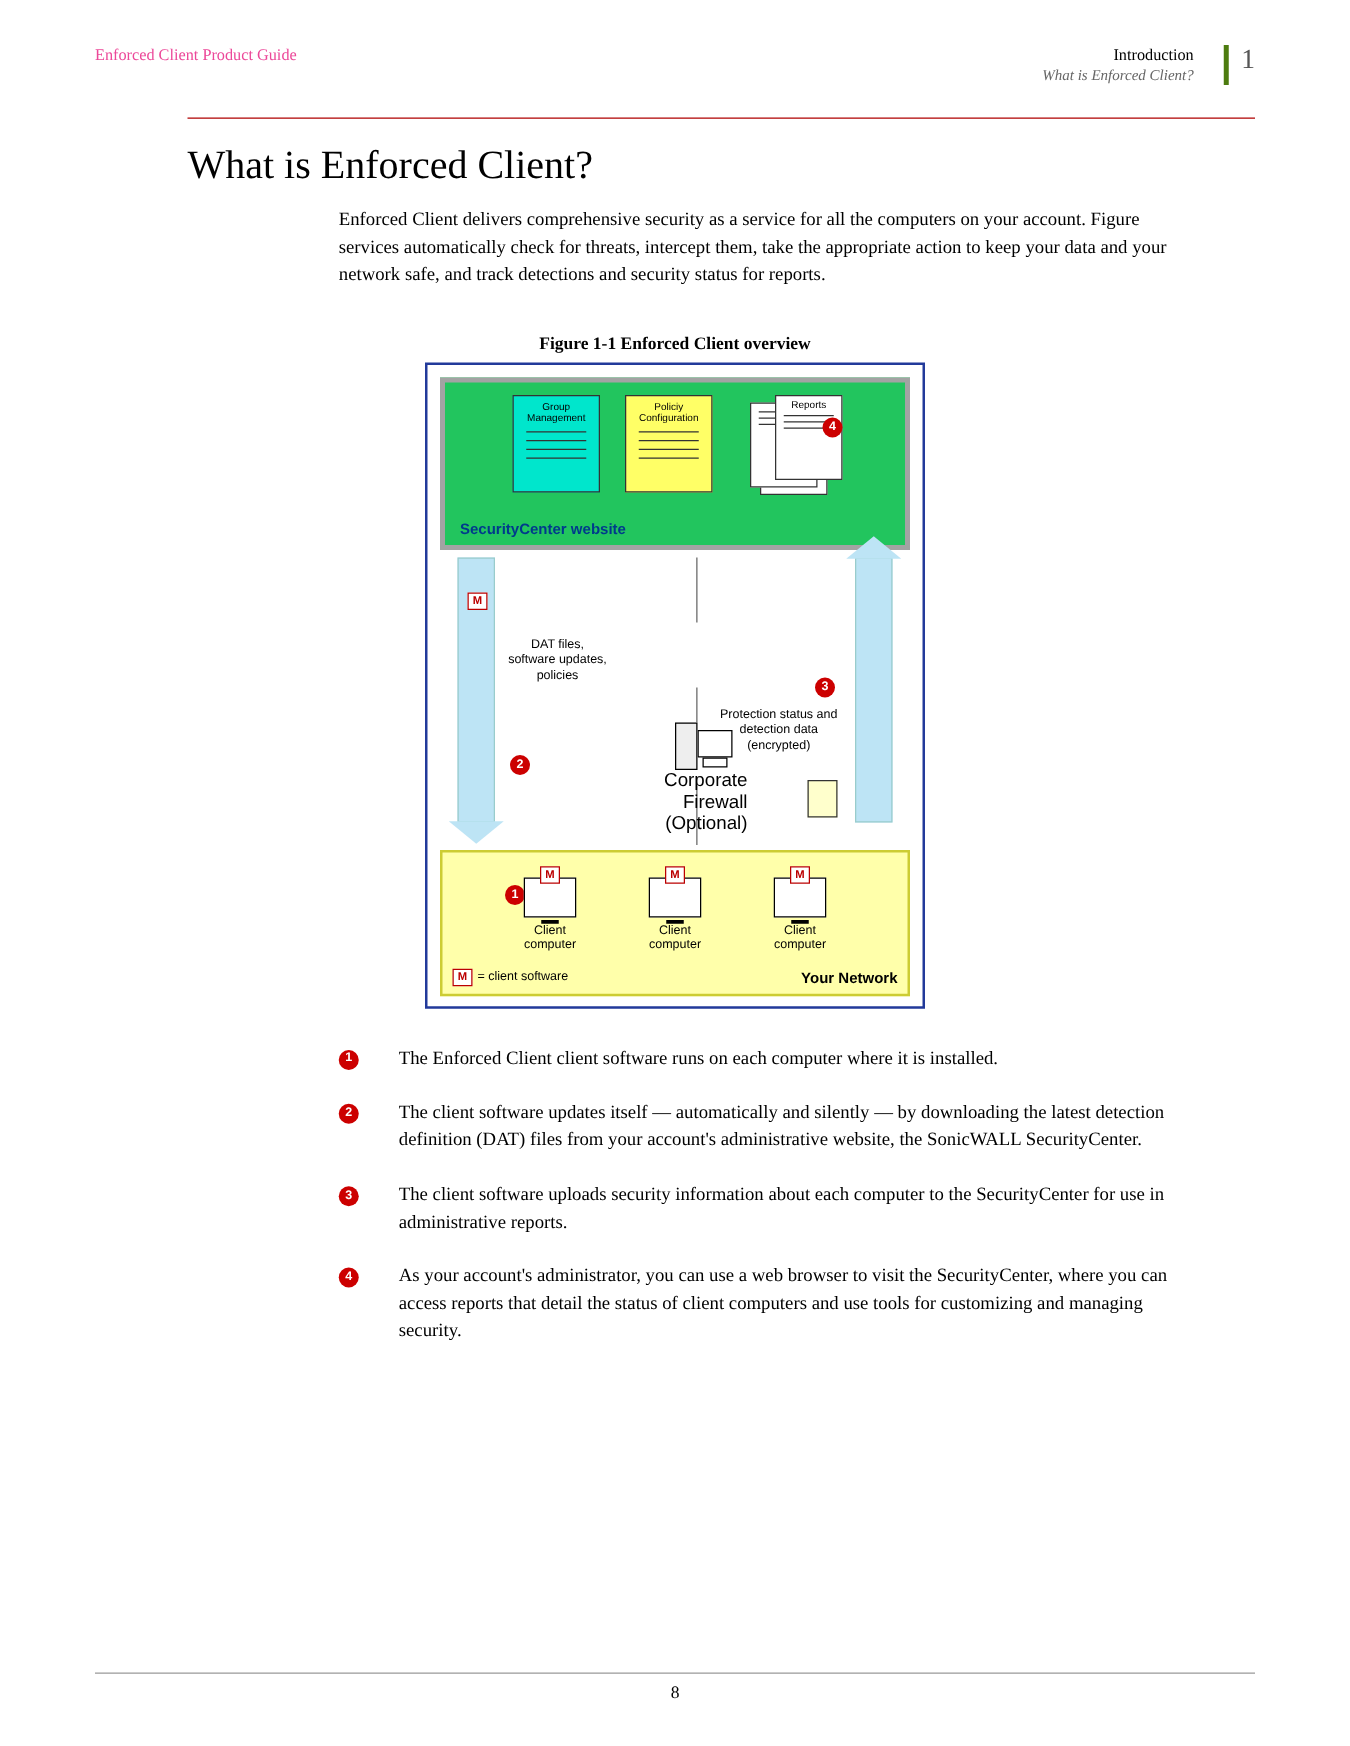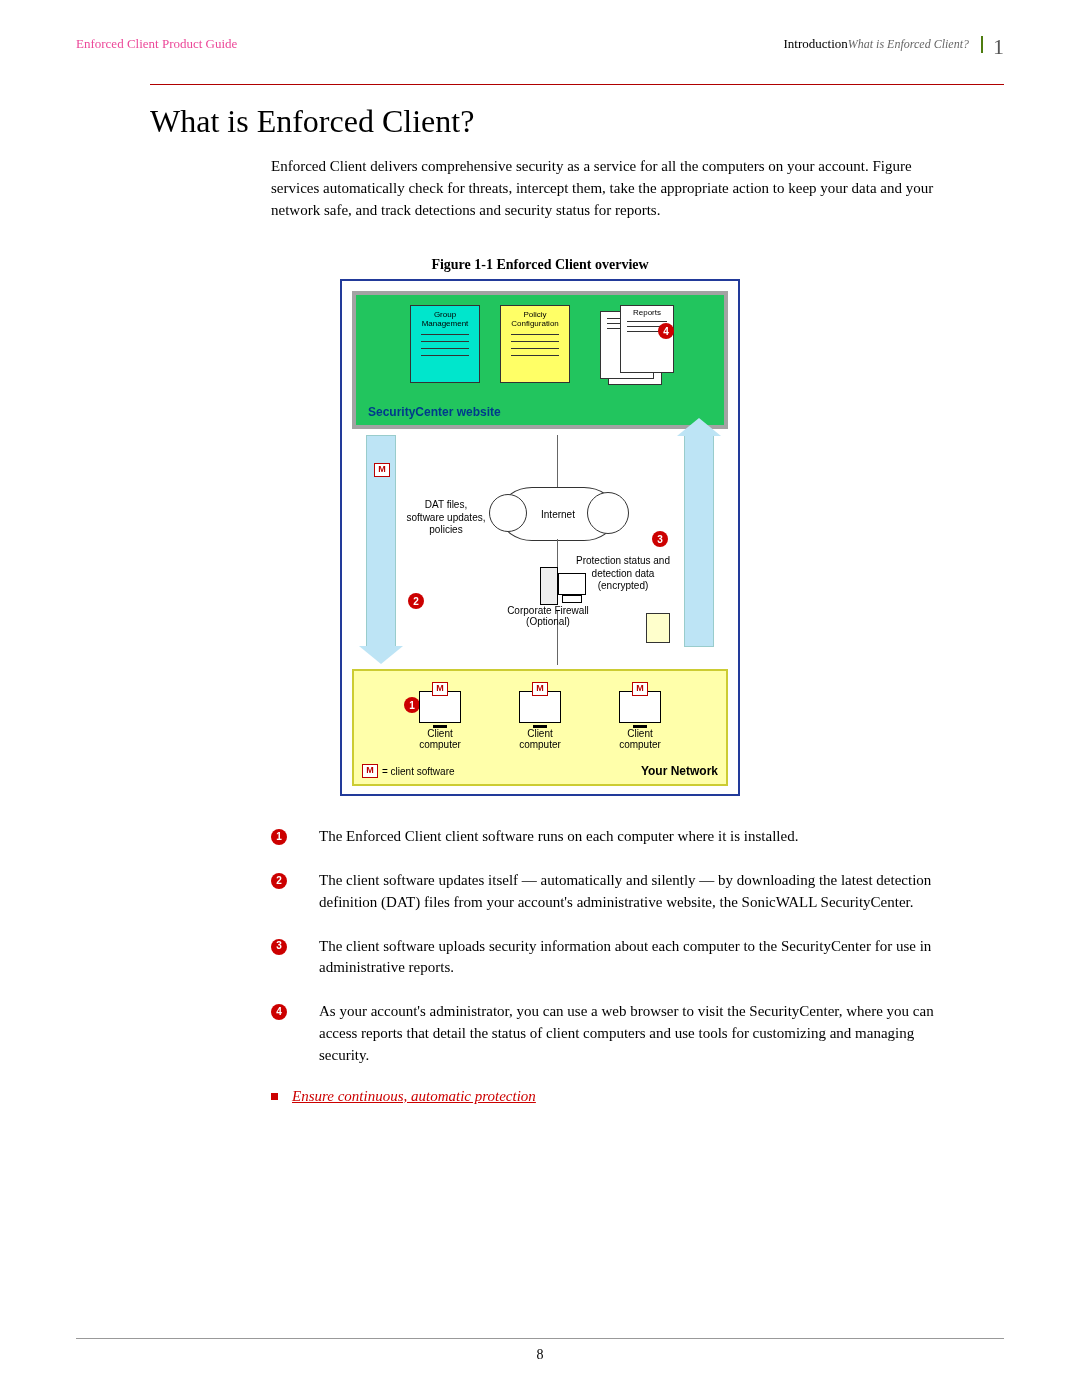--- a/index.html
+++ b/index.html
@@ -27,25 +27,25 @@
     color: #ec4899;
   }
   .header-right {
     text-align: right;
     display: flex;
     align-items: flex-start;
     gap: 10px;
   }
   .header-right-stack {
     display: flex;
-    flex-direction: row;
+    flex-direction: column;
     align-items: flex-end;
     line-height: 1.3;
-    border-right: 2px solid #4d7c0f;
-    padding-right: 12px;
+    border-right: 4px solid #4d7c0f;
+    padding-right: 24px;
   }
   .header-subtitle {
     font-style: italic;
     color: #666;
     font-size: 12px;
   }
   .page-num-top {
     font-size: 22px;
     color: #555;
     padding-top: 0;
@@ -172,21 +172,21 @@
     position:absolute; left:150px; top:52px; width:110px; height:52px;
     border:1px solid #333; border-radius: 30px/22px; background:#fff;
     display:flex;align-items:center;justify-content:center;font-size:10px;
   }
   .cloud::before, .cloud::after{
     content:'';position:absolute;border:1px solid #333;border-radius:50%;background:#fff;
   }
   .cloud::before{width:36px;height:36px;left:-14px;top:6px;}
   .cloud::after{width:40px;height:40px;right:-16px;top:4px;}
   .firewall {
-    position:absolute; left:174px; top:132px; text-align:center; font-size:10px;
+    position:absolute; left:174px; top:132px; text-align:right; font-size:15px;
   }
   .fw-icon {
     width:44px;height:36px;margin:0 auto 2px auto;position:relative;
   }
   .fw-tower{position:absolute;left:0;top:0;width:16px;height:36px;border:1px solid #000;background:#eee;}
   .fw-screen{position:absolute;left:18px;top:6px;width:26px;height:20px;border:1.5px solid #000;background:#fff;}
   .fw-base{position:absolute;left:22px;top:28px;width:18px;height:6px;border:1px solid #000;}
   .prot-label{
     position:absolute; right:50px; top:120px; width:110px; text-align:center; font-size:10px; line-height:1.25;
   }
@@ -308,23 +308,20 @@
       <div class="sc-title">SecurityCenter website</div>
     </div>
 
     <div class="mid">
       <div class="arrow-down"></div>
       <div class="arrow-up"></div>
 
       <span class="mbadge" style="left:22px;top:28px;">M</span>
       <div class="dat-label">DAT files, software updates, policies</div>
 
-      <div class="cloud">
-        <span style="position:relative;z-index:2;">Internet</span>
-      </div>
 
       <div class="connector" style="left:205px;top:0;height:52px;"></div>
       <div class="connector" style="left:205px;top:104px;height:28px;"></div>
       <div class="connector" style="left:205px;top:176px;height:54px;"></div>
 
       <div class="firewall">
         <div class="fw-icon">
           <div class="fw-tower"></div>
             <div class="fw-screen"></div>
             <div class="fw-base"></div>
@@ -386,22 +383,18 @@
       <span class="numdot">3</span>
       <div>The client software uploads security information about each computer to the SecurityCenter for use in administrative reports.</div>
     </div>
     <div class="num-row">
       <span class="numdot">4</span>
       <div>As your account's administrator, you can use a web browser to visit the SecurityCenter, where you can access reports that detail the status of client computers and use tools for customizing and managing security.</div>
     </div>
   </div>
 
   <div class="bullets">
-    <div class="brow">
-      <span class="sq"></span>
-      <a class="blink">Ensure continuous, automatic protection</a>
-    </div>
   </div>
 
   <div class="footer-line"></div>
   <div class="footer-num">8</div>
 
 </div>
 
 </body></html>

